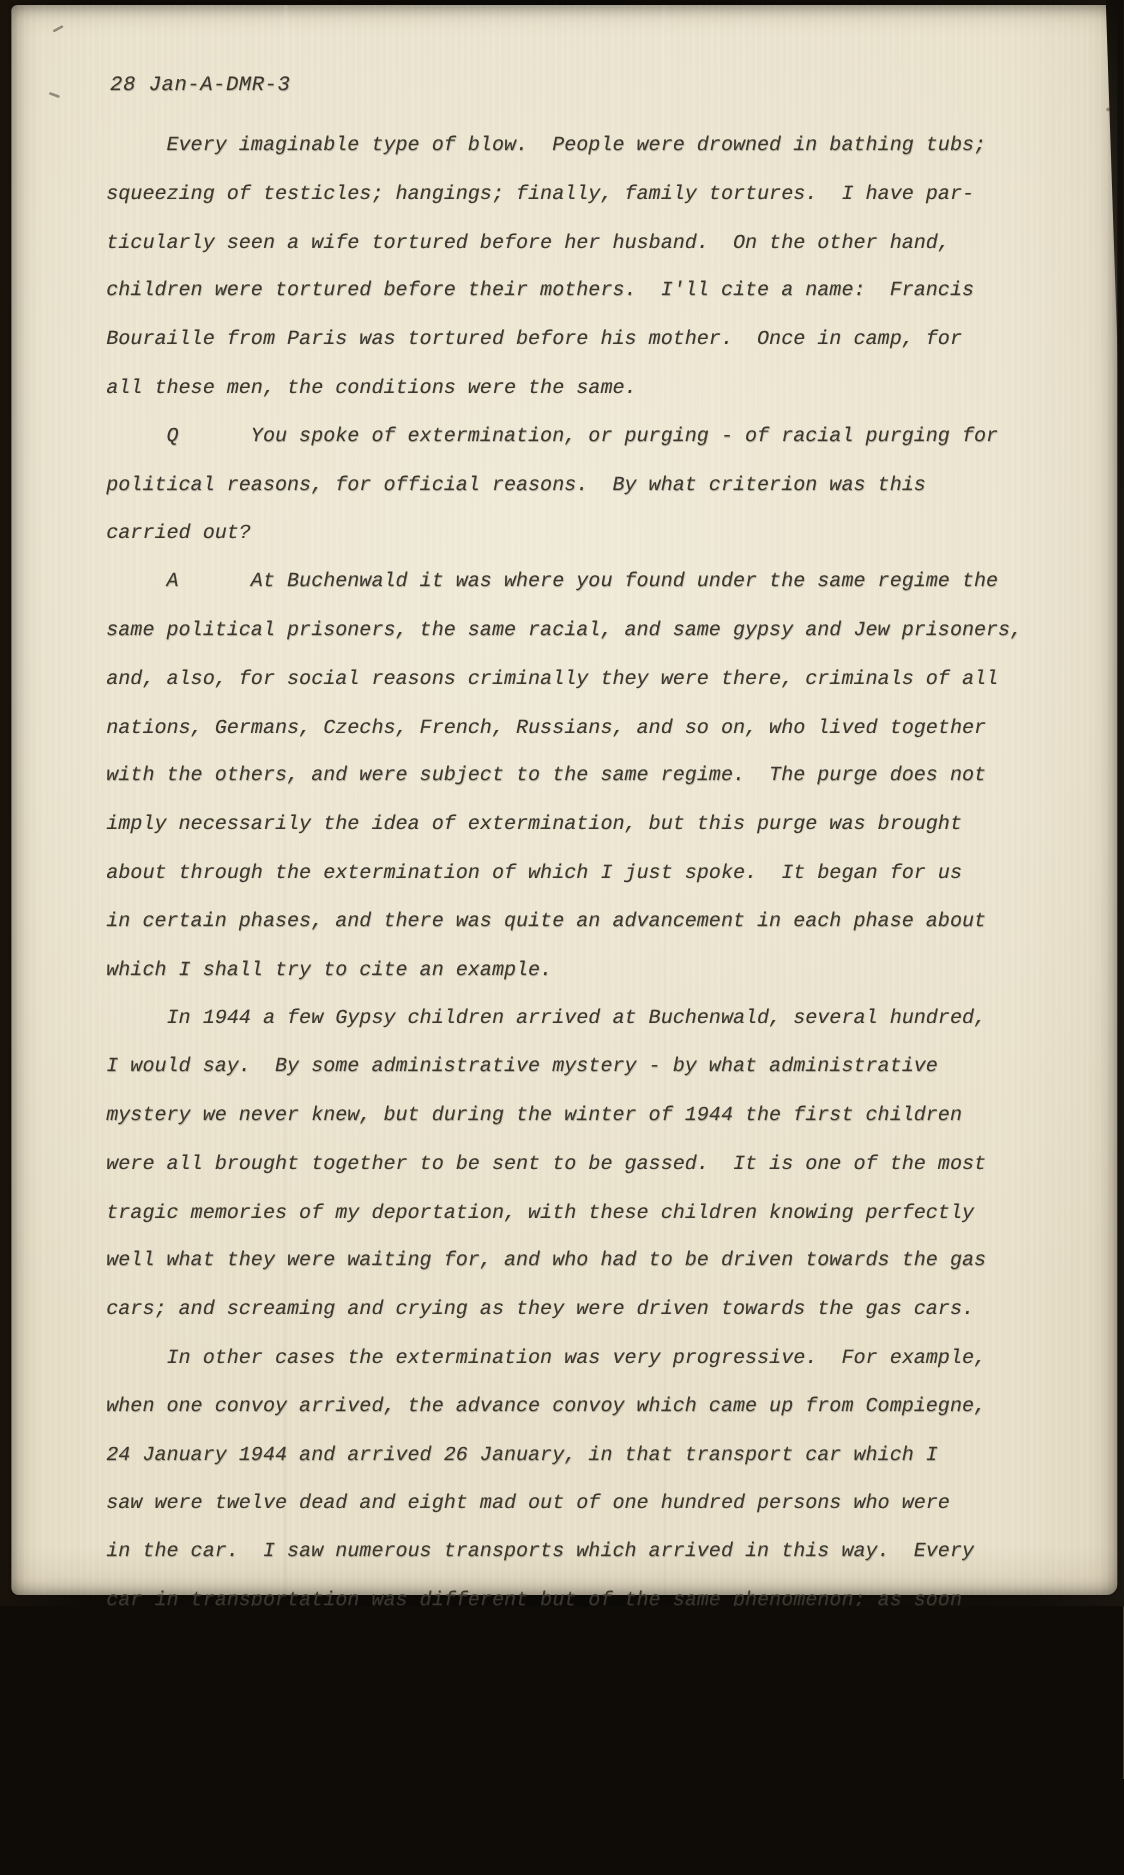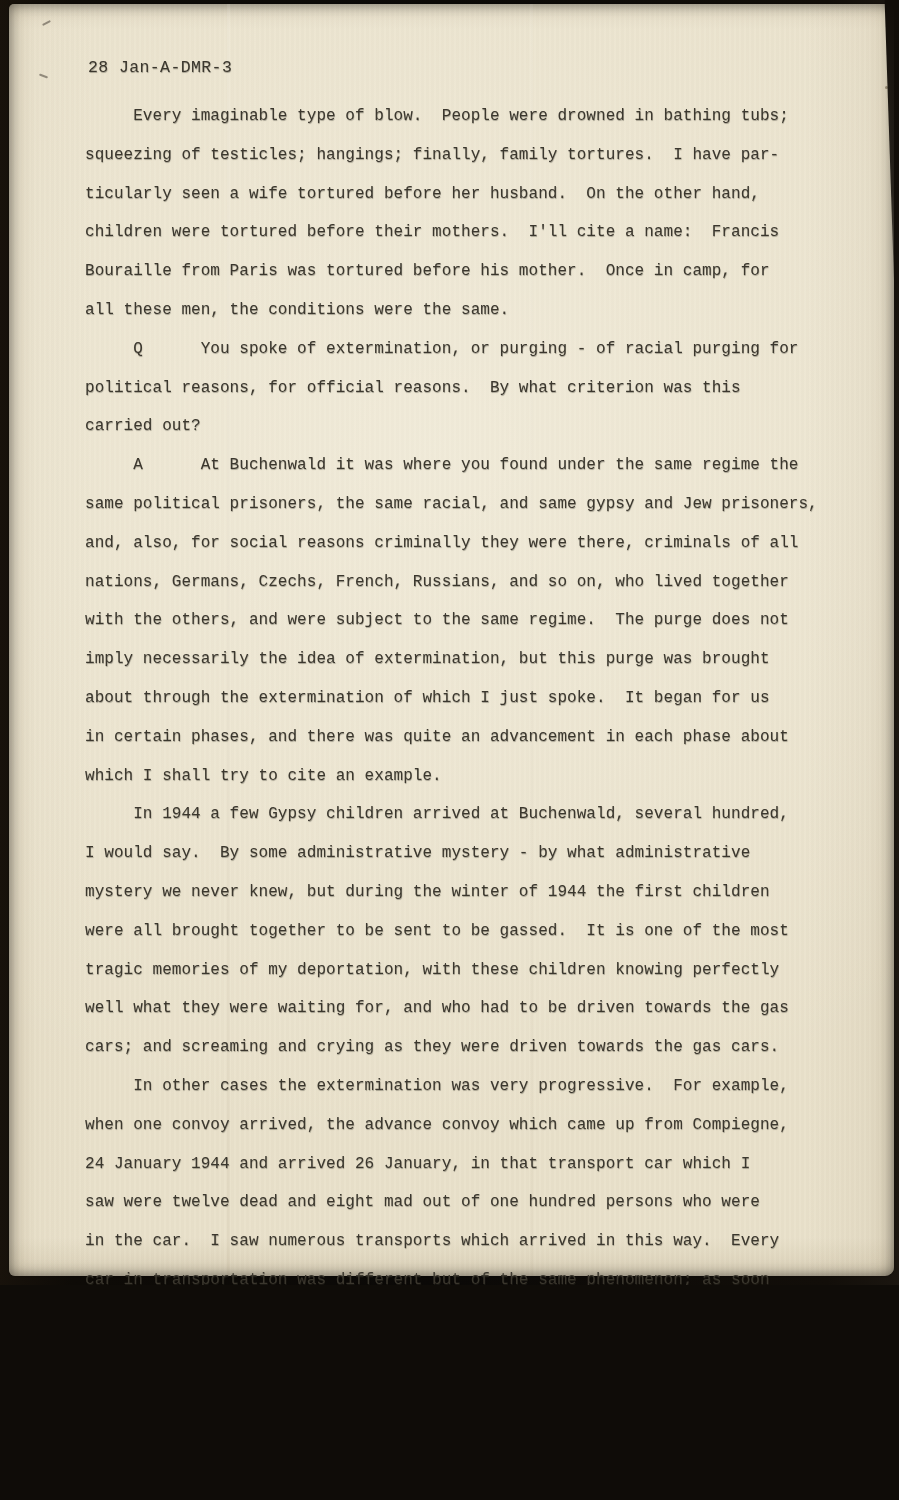--- a/index.html
+++ b/index.html
@@ -7,20 +7,21 @@
     padding: 0;
     background: #0f0c08;
   }
   .scan {
     position: relative;
     width: 899px;
     height: 1285px;
     background: linear-gradient(90deg, #18120b 0%, #0e0b07 8%, #0b0907 50%, #120e09 92%, #1b1610 100%);
     overflow: hidden;
     font-family: "Liberation Mono", "DejaVu Sans Mono", monospace;
+    font-style: italic;
   }
   .paper {
     position: absolute;
     left: 9px;
     top: 4px;
     right: 5px;
     bottom: 9px;
     background-color: #e9e1cb;
     background-image:
       radial-gradient(ellipse 120% 80% at 48% 35%, rgba(255,253,244,0.35), rgba(255,253,244,0) 70%),

